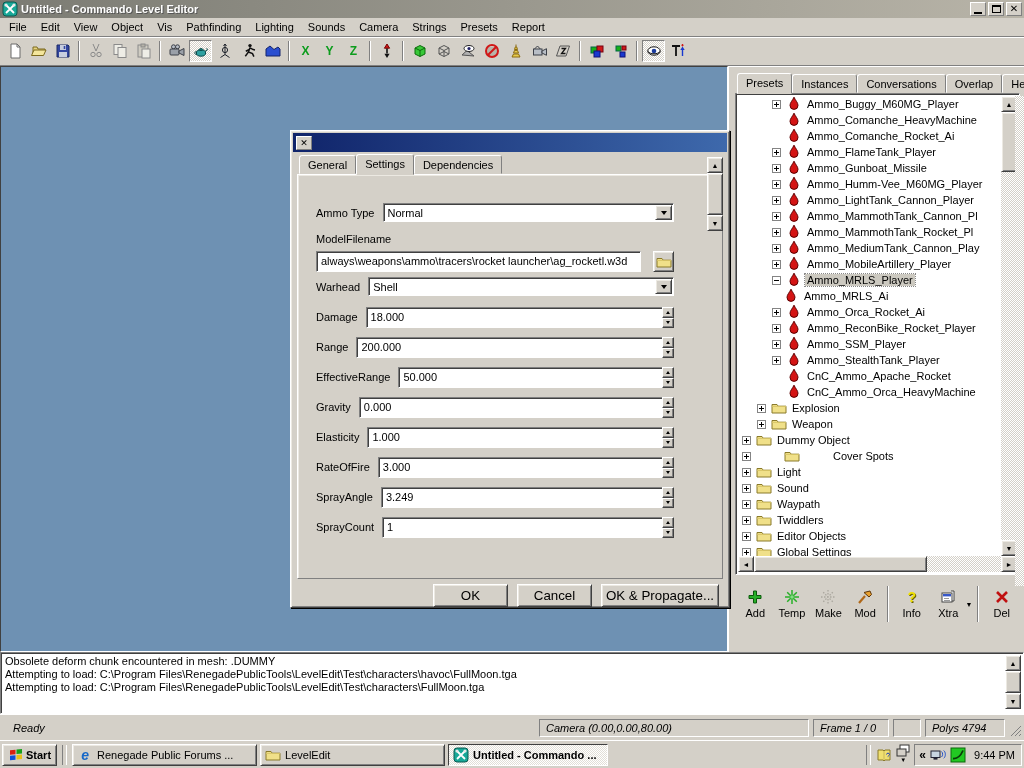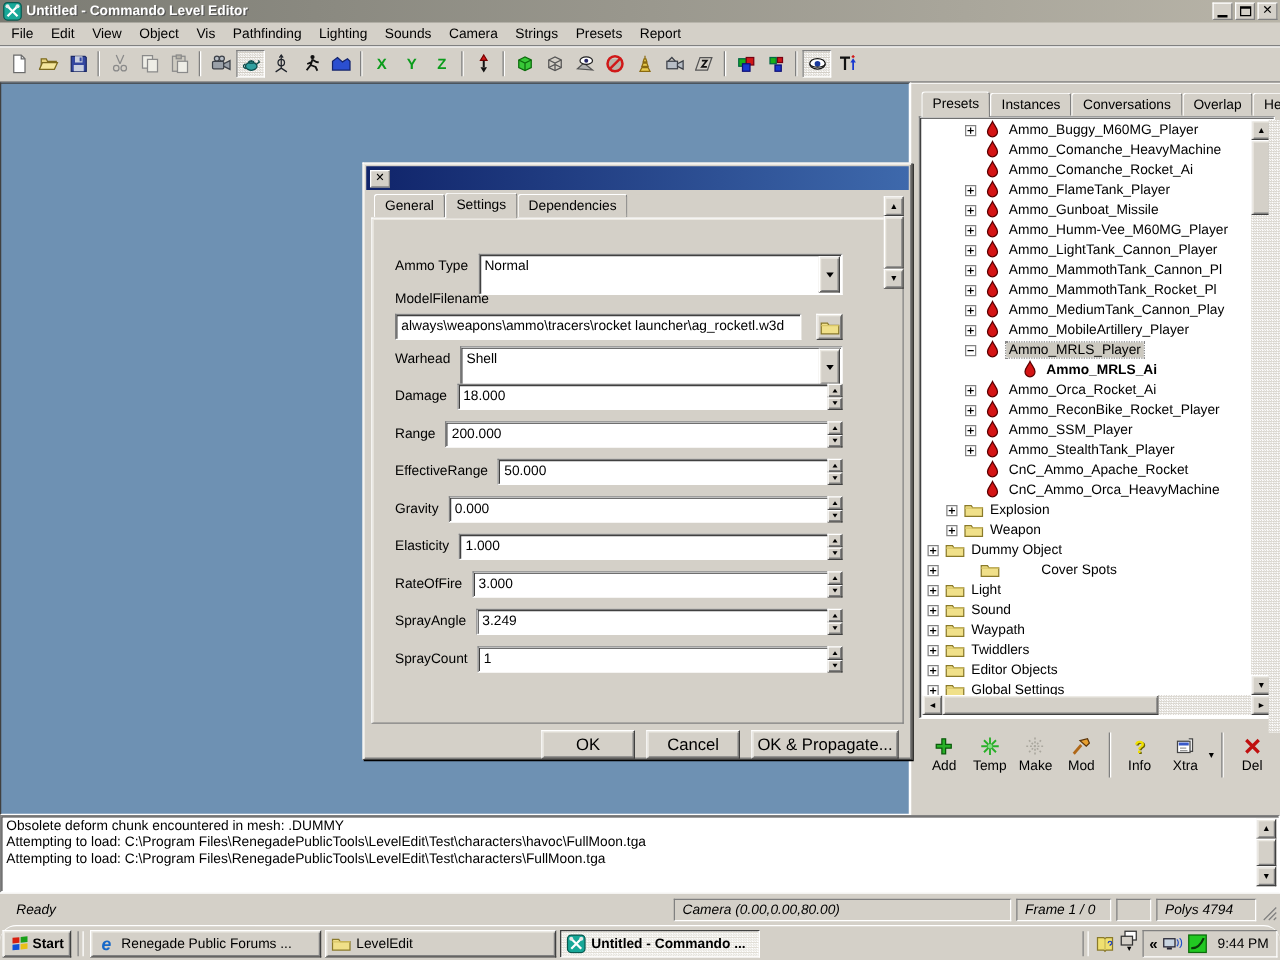--- a/index.html
+++ b/index.html
@@ -70,21 +70,21 @@
   .dlg-title { height:19px; background:linear-gradient(90deg,#10246a,#3e69ac); display:flex; align-items:center; padding:0 3px; }
   .dlg-title-text { color:#fff; font-weight:bold; flex:1; }
   .dlg-close { width:16px; height:14px; display:flex; align-items:center; justify-content:center; font-size:9px; font-weight:bold; }
   .dtabs { display:flex; align-items:flex-end; height:22px; padding:4px 4px 0 6px; position:relative; z-index:2; }
   .dlg-content { height:405px; margin:0 4px; border:1px solid; border-color:#fff #808080 #808080 #fff; box-shadow:inset 1px 1px 0 #ece9e2; background:#d4d0c8; position:relative; padding:28px 48px 0 18px; overflow:hidden; }
   .drow { height:30px; display:flex; align-items:flex-start; gap:8px; }
   .drow.file { height:26px; }
   .dlabel { line-height:21px; white-space:nowrap; }
   .dlabel-block { height:18px; }
   .edit { flex:1; height:21px; background:#fff; border:1px solid; border-color:#808080 #fff #fff #808080; box-shadow:inset 1px 1px 0 #404040; padding:3px 4px 0; white-space:nowrap; overflow:hidden; }
-  .combo { flex:1; height:33px; background:#fff; border:1px solid; border-color:#808080 #fff #fff #808080; box-shadow:inset 1px 1px 0 #404040; display:flex; }
+  .combo { flex:1; height:19px; background:#fff; border:1px solid; border-color:#808080 #fff #fff #808080; box-shadow:inset 1px 1px 0 #404040; display:flex; }
   .combo-text { flex:1; padding:3px 4px 0; white-space:nowrap; overflow:hidden; }
   .combo-btn { width:17px; margin:1px; display:flex; align-items:center; justify-content:center;
                border:1px solid; border-color:#fff #404040 #404040 #fff; box-shadow:inset 1px 1px 0 #ece9e2, inset -1px -1px 0 #808080; background:#d4d0c8; }
   .tri-dn { width:0; height:0; border-left:3px solid transparent; border-right:3px solid transparent; border-top:4px solid #000; display:block; }
   .tri-up { width:0; height:0; border-left:3px solid transparent; border-right:3px solid transparent; border-bottom:4px solid #000; display:block; }
   .editwrap { flex:1; display:flex; }
   .editwrap .edit { border-right:none; }
   .spin { width:12px; height:21px; display:flex; flex-direction:column; }
   .spin-b { flex:1; display:flex; align-items:center; justify-content:center; border:1px solid; border-color:#fff #404040 #404040 #fff; box-shadow:inset -1px -1px 0 #808080; background:#d4d0c8; }
   .spin-b .tri-up { border-bottom-width:3px; border-left-width:2.5px; border-right-width:2.5px; }
@@ -98,21 +98,21 @@
 
   
   .log { height:62px; background:#fff; border:1px solid; border-color:#808080 #fff #fff #808080; box-shadow:inset 1px 1px 0 #404040; position:relative; padding:2px 20px 0 4px; }
   .log-line { line-height:13px; white-space:nowrap; }
   .log-vscroll { position:absolute; top:2px; right:2px; bottom:2px; width:16px; display:flex; flex-direction:column; }
   .statusbar { height:26px; display:flex; align-items:center; padding:3px 2px 3px 6px; gap:4px; border-top:1px solid #fff;font-style:italic; }
   .spane { height:18px; padding:2px 6px 0; border:1px solid; border-color:#808080 #fff #fff #808080; white-space:nowrap; }
   .spane.ready { flex:1; border-color:transparent; }
   .grip { width:13px; height:13px; align-self:flex-end; }
 
-  .taskbar { height:28px; border-top:1px solid #fff; display:flex; align-items:center; padding:0 2px; gap:3px;border-radius:13px; }
+  .taskbar { height:28px; border-top:1px solid #fff; display:flex; align-items:center; padding:0 2px; gap:3px; }
   .start-btn { height:22px; display:flex; align-items:center; gap:2px; padding:0 5px; font-weight:bold;
                border:1px solid; border-color:#fff #404040 #404040 #fff; box-shadow:inset 1px 1px 0 #ece9e2, inset -1px -1px 0 #808080; background:#d4d0c8; }
   .ql-sep { width:5px; height:20px; margin:0 2px; border-left:1px solid #808080; border-right:1px solid #fff; }
   .task-btn { width:185px; height:22px; display:flex; align-items:center; gap:4px; padding:0 4px; white-space:nowrap; overflow:hidden;
               border:1px solid; border-color:#fff #404040 #404040 #fff; box-shadow:inset 1px 1px 0 #ece9e2, inset -1px -1px 0 #808080; background:#d4d0c8; }
   .task-btn.active { width:160px; font-weight:bold; border-color:#404040 #fff #fff #404040; box-shadow:none;
                      background-color:#eceae3; background-image:conic-gradient(#fff 0 25%, #e2dfd7 0 50%, #fff 0 75%, #e2dfd7 0); background-size:2px 2px; }
   .tb-spacer { flex:1; }
   .tray-tools { display:flex; align-items:center; gap:3px; }
   .tray { height:22px; display:flex; align-items:center; gap:4px; padding:0 6px 0 4px; border:1px solid; border-color:#808080 #fff #fff #808080; }
@@ -467,21 +467,21 @@
             <span class="expslot">
               <span class="expander"></span>
             </span>
             <span class="ico">
               <svg width="16" height="16" viewBox="0 0 16 16">
                 <path d="M8 1.2C9.4 4.4 12 6.6 12 9.4a4 4 0 1 1-8 0C4 6.6 6.6 4.4 8 1.2z" fill="#d41414" stroke="#5c0000"></path>
               </svg>
             </span>
             <span class="tlabel sel">Ammo_MRLS_Player</span>
           </div>
-          <div class="trow" style="padding-left: 64px; font-weight: bold;">
+          <div class="trow" style="padding-left: 31px;">
             <span class="expslot"></span>
             <span class="ico">
               <svg width="16" height="16" viewBox="0 0 16 16">
                 <path d="M8 1.2C9.4 4.4 12 6.6 12 9.4a4 4 0 1 1-8 0C4 6.6 6.6 4.4 8 1.2z" fill="#d41414" stroke="#5c0000"></path>
               </svg>
             </span>
             <span class="tlabel">Ammo_MRLS_Ai</span>
           </div>
           <div class="trow" style="padding-left: 34px;">
             <span class="expslot">

